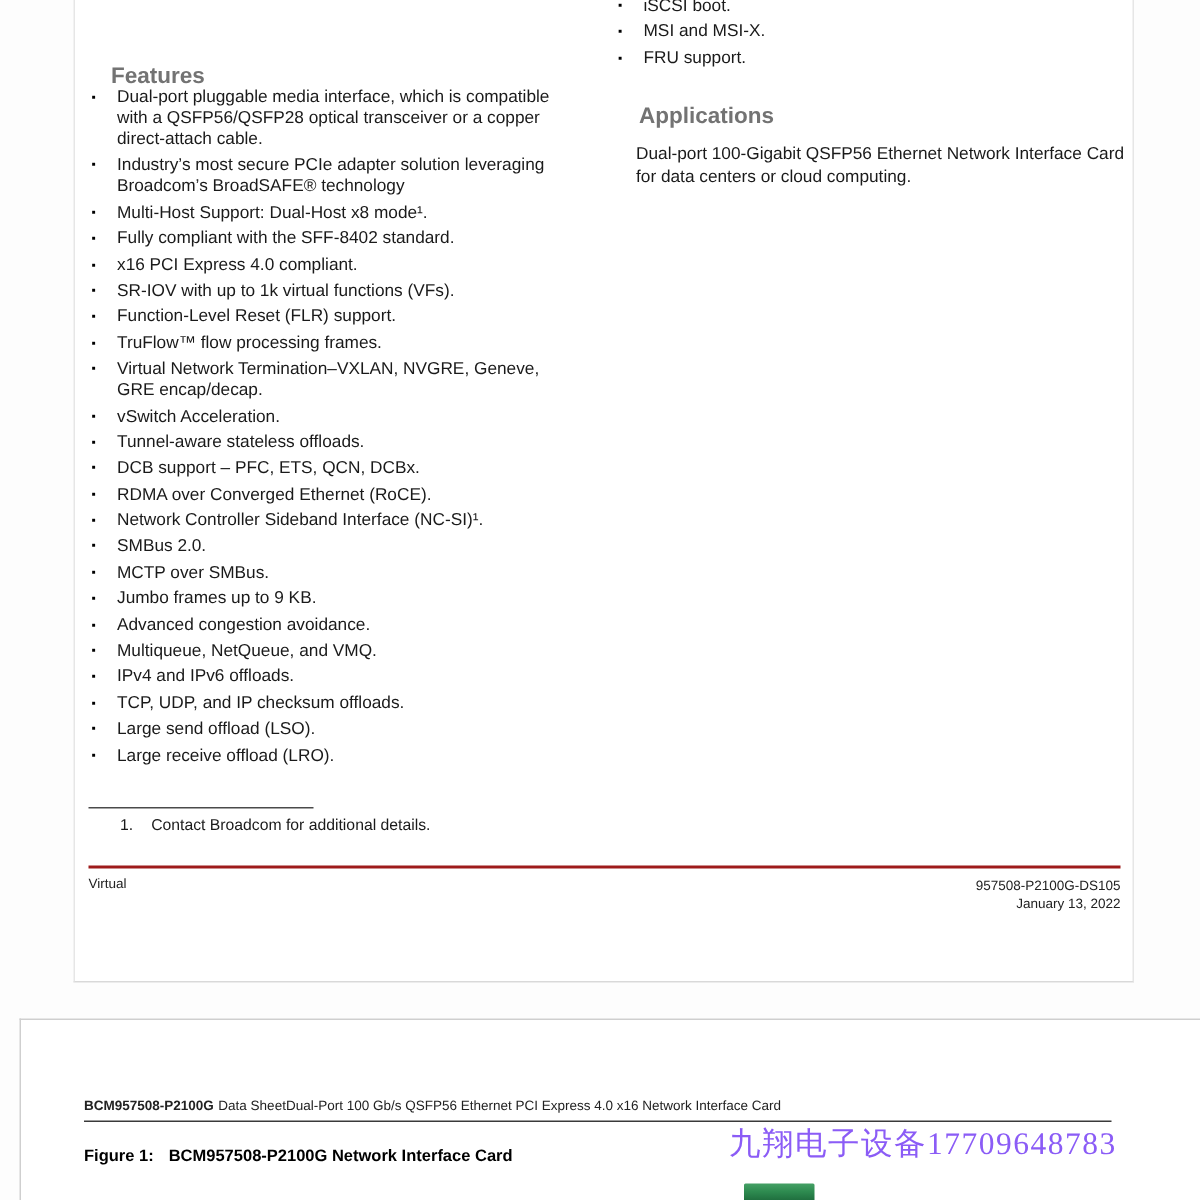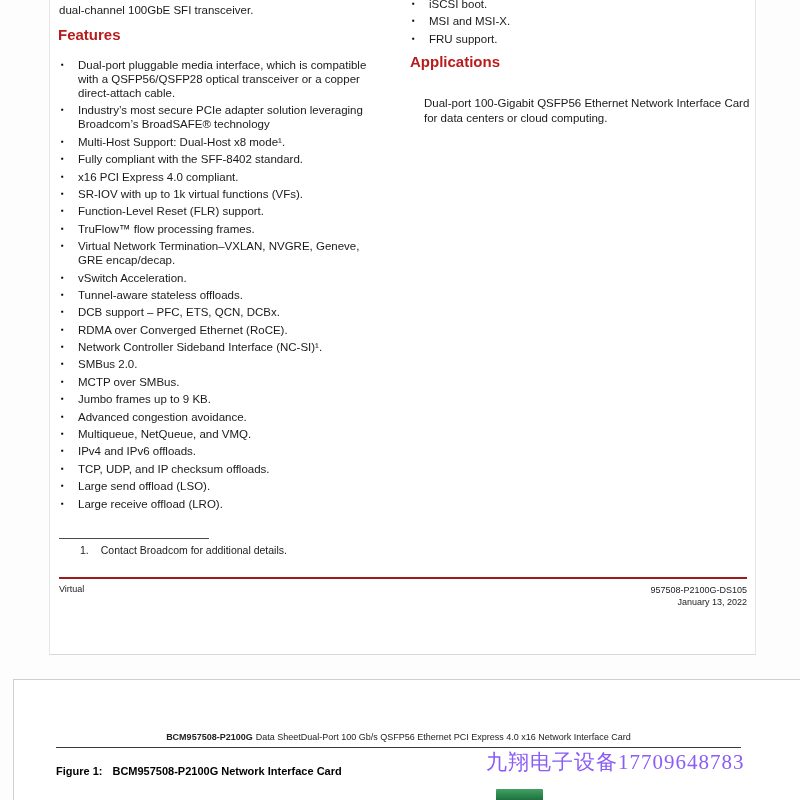--- a/index.html
+++ b/index.html
@@ -8,21 +8,21 @@
   .screen { position:relative; width:800px; height:800px; background:#fdfdfd; overflow:hidden; }
 
   .page { position:absolute; background:#ffffff; }
   .page1 { left:49px; top:0; width:707px; height:655px;
            border-left:1px solid #e6e6e6; border-right:1px solid #e6e6e6; border-bottom:1px solid #d9d9d9; }
   .page2 { left:13px; top:679px; width:820px; height:121px;
            border-top:1px solid #cfcfcf; border-left:1px solid #cfcfcf; }
 
   .intro { position:absolute; left:9px; top:3px; font-size:11.5px; line-height:14px; }
 
-  .heading { position:absolute; margin:0; font-size:15px; font-weight:bold; color:#b91c1c; }
+  .heading { position:absolute; margin:16px; font-size:15px; font-weight:bold; color:#737373; }
   .features-heading { left:8px; top:26px; }
 
   .bullet-list { list-style:none; margin:0; padding:0; position:absolute; }
   .bullet-list li { position:relative; padding-left:19px; margin-bottom:3.4px;
                     font-size:11.5px; line-height:14px; }
   .bullet-list .bullet { position:absolute; left:2px; top:0px; font-size:8px; color:#000; }
   .features-list { left:9px; top:58px; width:314px; }
 
   .right-col { position:absolute; left:360px; top:-3px; width:340px; }
   .rc-list { left:0; top:0; width:300px; }
@@ -34,42 +34,41 @@
   .footnote { position:absolute; left:30px; top:544px; font-size:10.5px; line-height:13px; }
   .footnote span { display:inline-block; }
   .footnote .fn-num { margin-right:12px; }
 
   .footer-rule { position:absolute; left:9px; top:577px; width:688px; height:1.5px; background:#9e1b1b; }
   .footer-left { position:absolute; left:9px; top:584px; font-size:9px; color:#222; }
   .footer-right { position:absolute; right:8px; top:584px; text-align:right; font-size:9px;
                   line-height:12px; color:#222; }
 
   .p2-header { position:absolute; left:42px; top:52px; width:685px; display:flex;
-               justify-content:center; font-size:9px; color:#222; }
+               justify-content:flex-start; font-size:9px; color:#222; }
   .bold { font-weight:bold; }
   .p2-left-rest { margin-left:3px; font-weight:normal; }
   .p2-rule { position:absolute; left:42px; top:67px; width:685px; border-top:1px solid #3a3a3a; }
   .figure-caption { position:absolute; left:42px; top:85px; font-size:11px; color:#000; }
   .fig-title { margin-left:10px;margin-top:44px; }
 
   .nic-sliver { position:absolute; left:482px; top:109px; width:47px; height:12px;
                 background:linear-gradient(180deg,#45a065 0%,#2e8b50 45%,#1d6b3c 100%);
                 border-radius:1px; }
 
   .watermark { position:absolute; left:486px; top:748px; width:310px;
                font-family:"Liberation Serif", serif;
                font-size:21px; letter-spacing:1px; color:#8b5cf6; white-space:nowrap; }
 </style>
 </head>
 <body>
 
 <div class="screen">
 
   <div class="page page1">
-    <div class="intro">dual-channel 100GbE SFI transceiver.</div>
 
     <h2 class="heading features-heading">Features</h2>
     <ul class="bullet-list features-list">
         <li><span class="bullet">▪</span><span>Dual-port pluggable media interface, which is compatible with a QSFP56/QSFP28 optical transceiver or a copper direct-attach cable.</span></li>
         <li><span class="bullet">▪</span><span>Industry’s most secure PCIe adapter solution leveraging Broadcom’s BroadSAFE® technology</span></li>
         <li><span class="bullet">▪</span><span>Multi-Host Support: Dual-Host x8 mode¹.</span></li>
         <li><span class="bullet">▪</span><span>Fully compliant with the SFF-8402 standard.</span></li>
         <li><span class="bullet">▪</span><span>x16 PCI Express 4.0 compliant.</span></li>
         <li><span class="bullet">▪</span><span>SR-IOV with up to 1k virtual functions (VFs).</span></li>
         <li><span class="bullet">▪</span><span>Function-Level Reset (FLR) support.</span></li>

